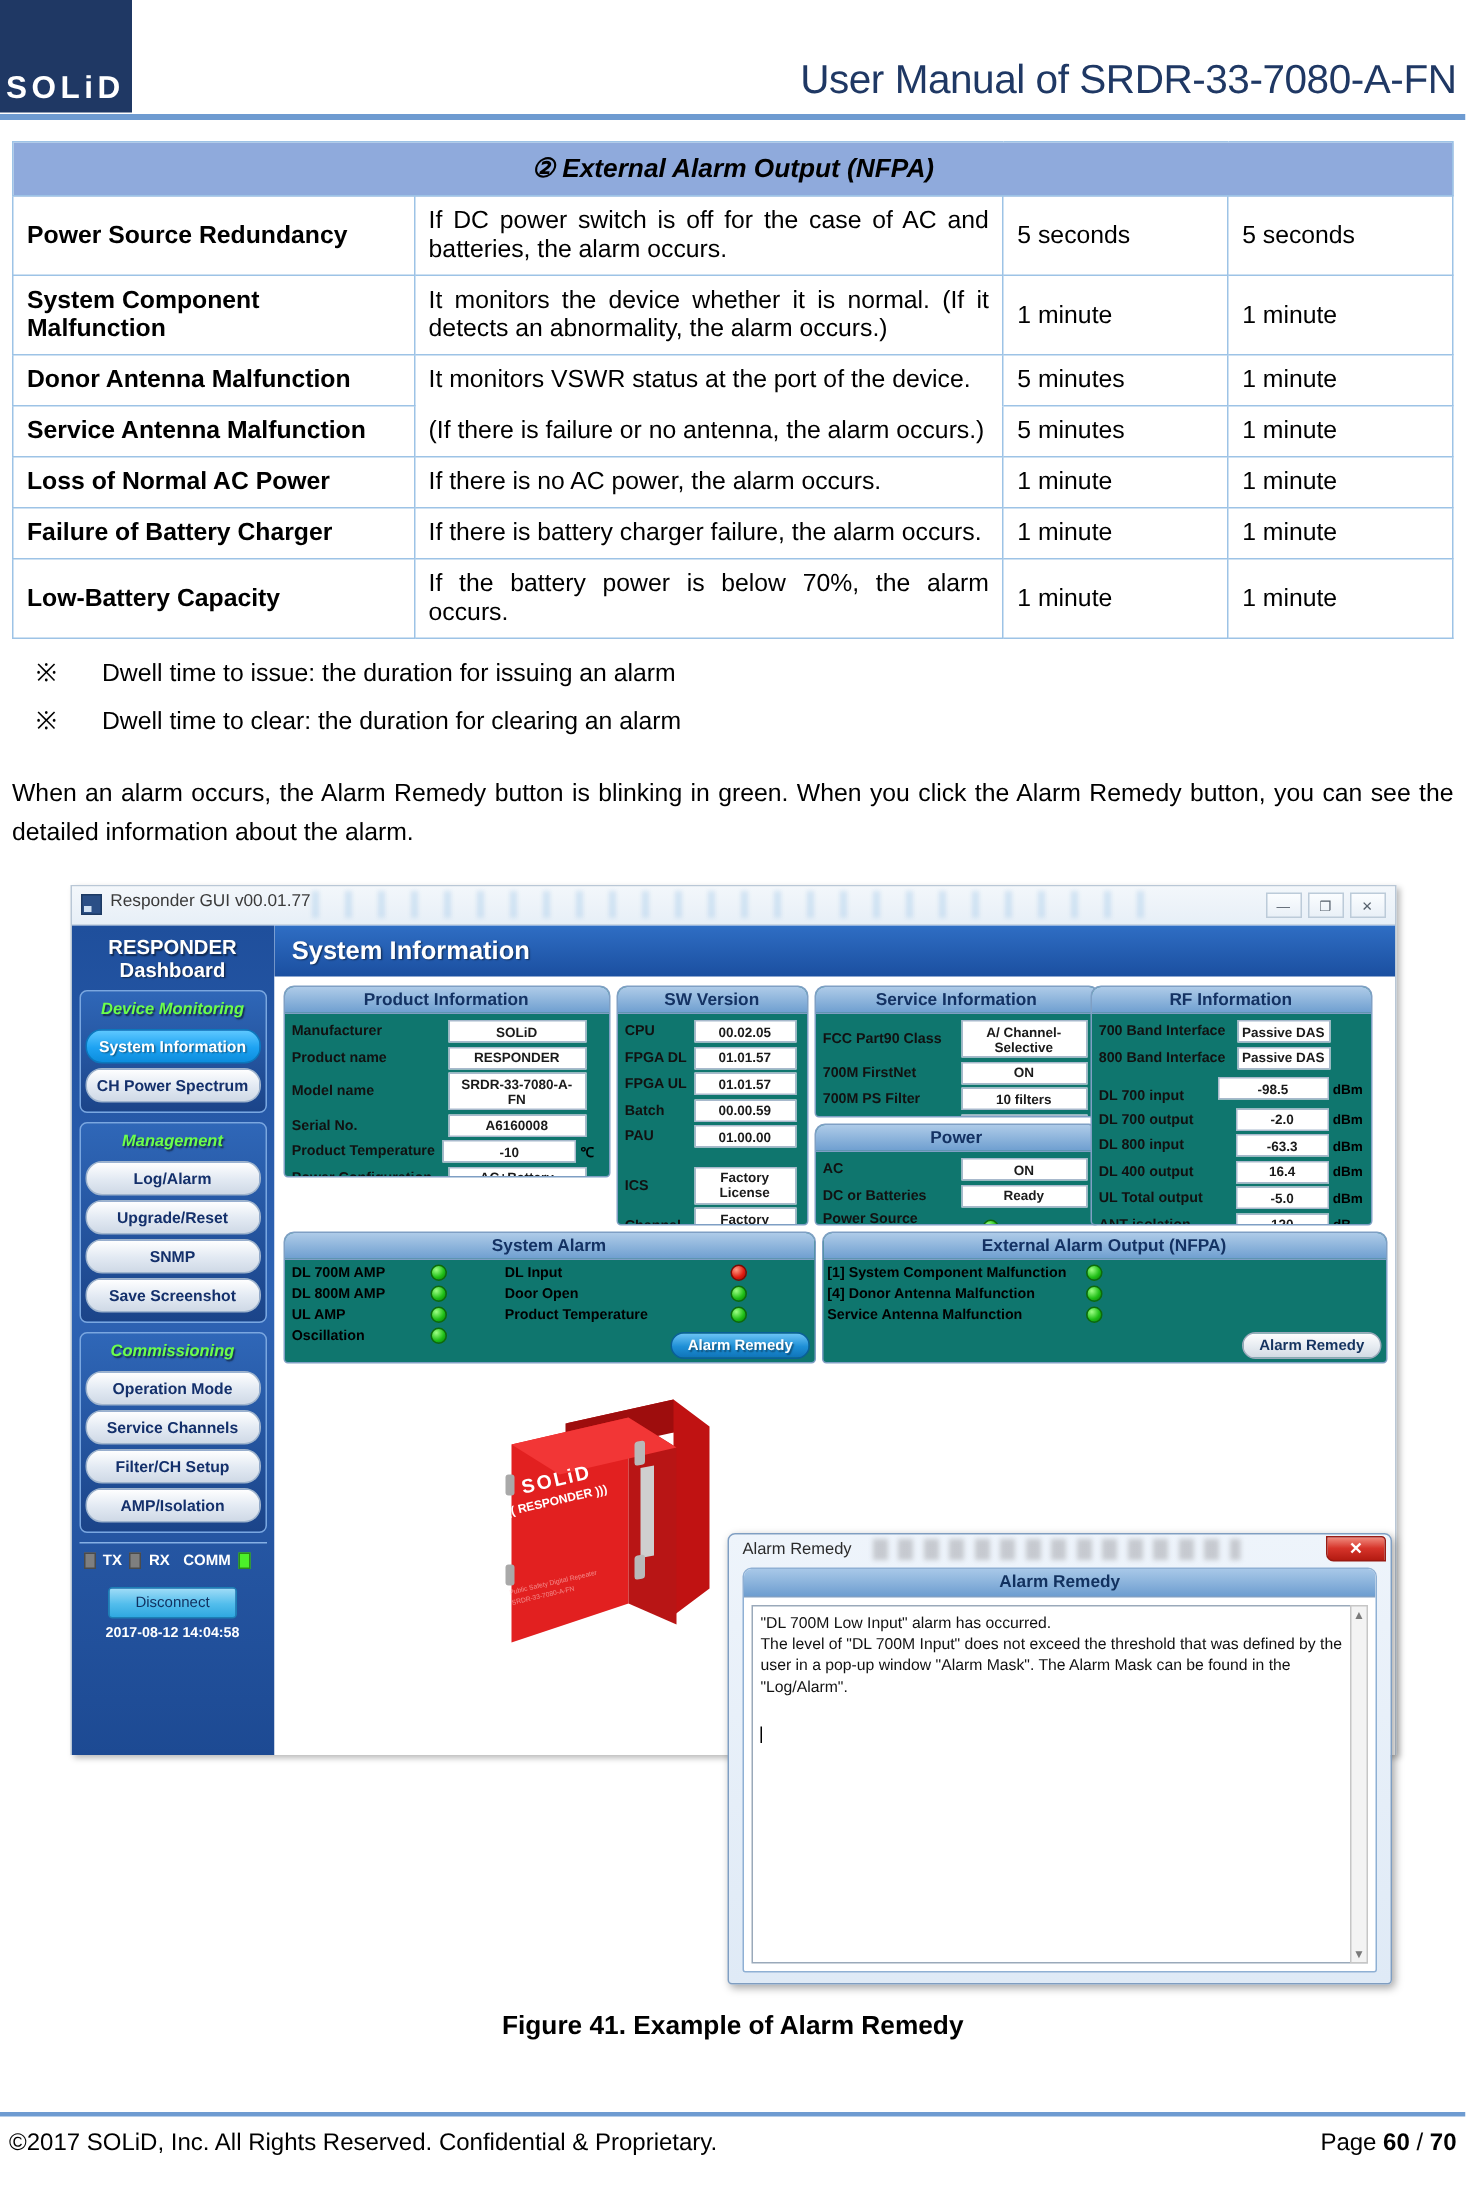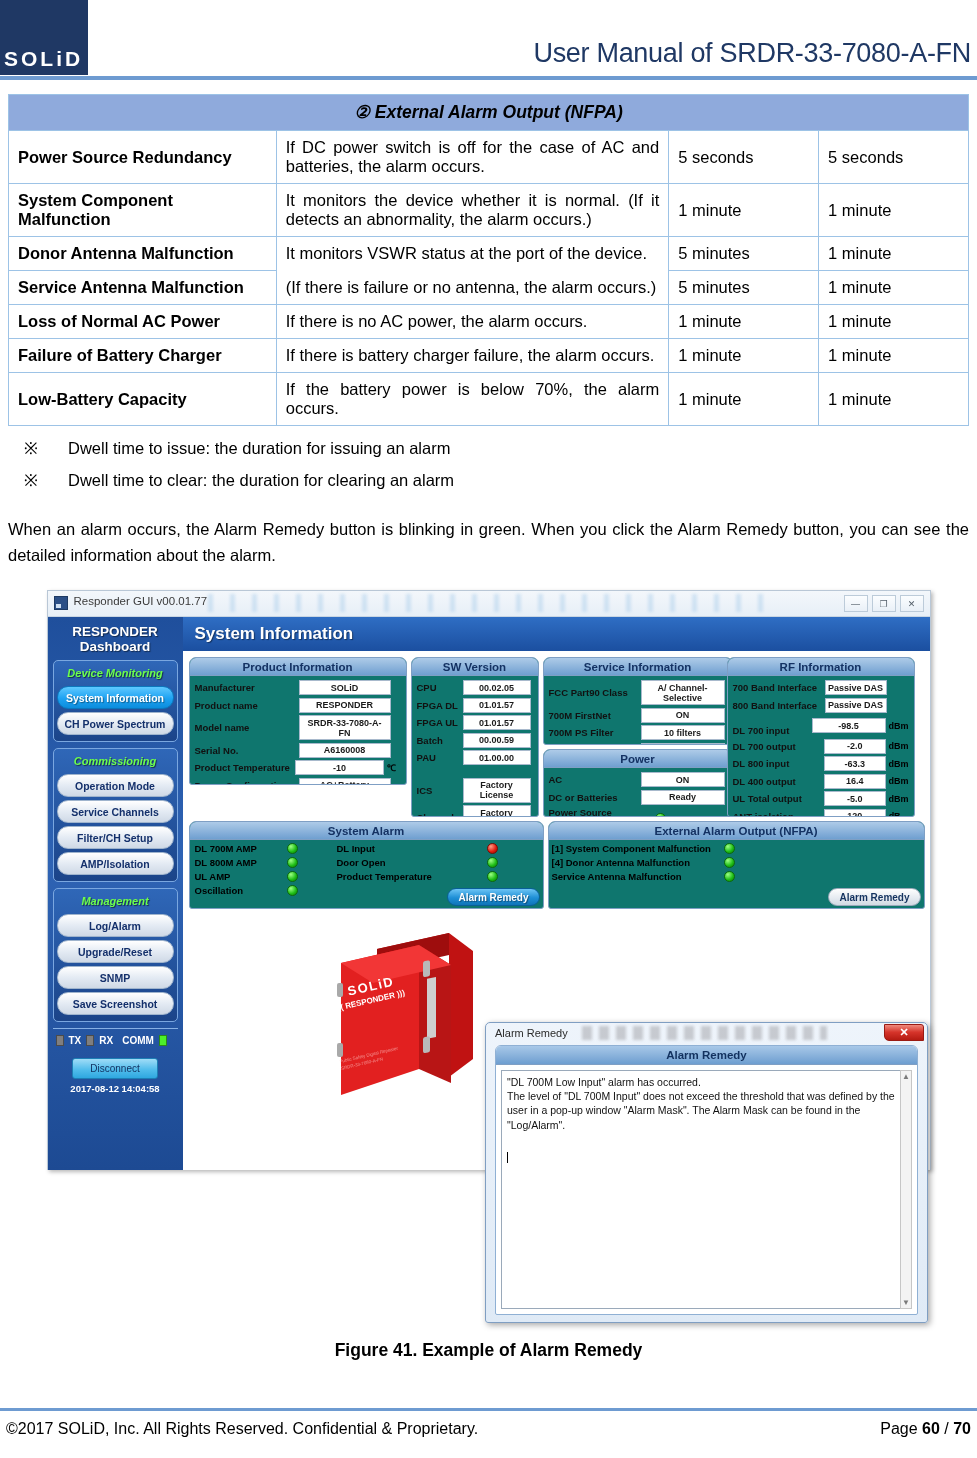--- a/index.html
+++ b/index.html
@@ -433,32 +433,32 @@
         <div>RESPONDER</div>
         <div>Dashboard</div>
       </div>
       <div id="sidebar-groups">
           <div class="grp">
             <div class="grp-head">Device Monitoring</div>
             <div class="navbtn active">System Information</div>
             <div class="navbtn">CH Power Spectrum</div>
           </div>
           <div class="grp">
+            <div class="grp-head">Management</div>
+            <div class="navbtn">Log/Alarm</div>
+            <div class="navbtn">Upgrade/Reset</div>
+            <div class="navbtn">SNMP</div>
+            <div class="navbtn">Save Screenshot</div>
+          </div>
+          <div class="grp">
             <div class="grp-head">Commissioning</div>
             <div class="navbtn">Operation Mode</div>
             <div class="navbtn">Service Channels</div>
             <div class="navbtn">Filter/CH Setup</div>
             <div class="navbtn">AMP/Isolation</div>
-          </div>
-          <div class="grp">
-            <div class="grp-head">Management</div>
-            <div class="navbtn">Log/Alarm</div>
-            <div class="navbtn">Upgrade/Reset</div>
-            <div class="navbtn">SNMP</div>
-            <div class="navbtn">Save Screenshot</div>
           </div>
         </div>
 
       <div class="ledrow">
         <span class="ledsq"></span>
         <span class="ledlbl">TX</span>
         <span class="ledsq"></span>
         <span class="ledlbl">RX</span>
         <span class="ledlbl" style="margin-left:4px">COMM</span>
         <span class="ledsq on"></span>

